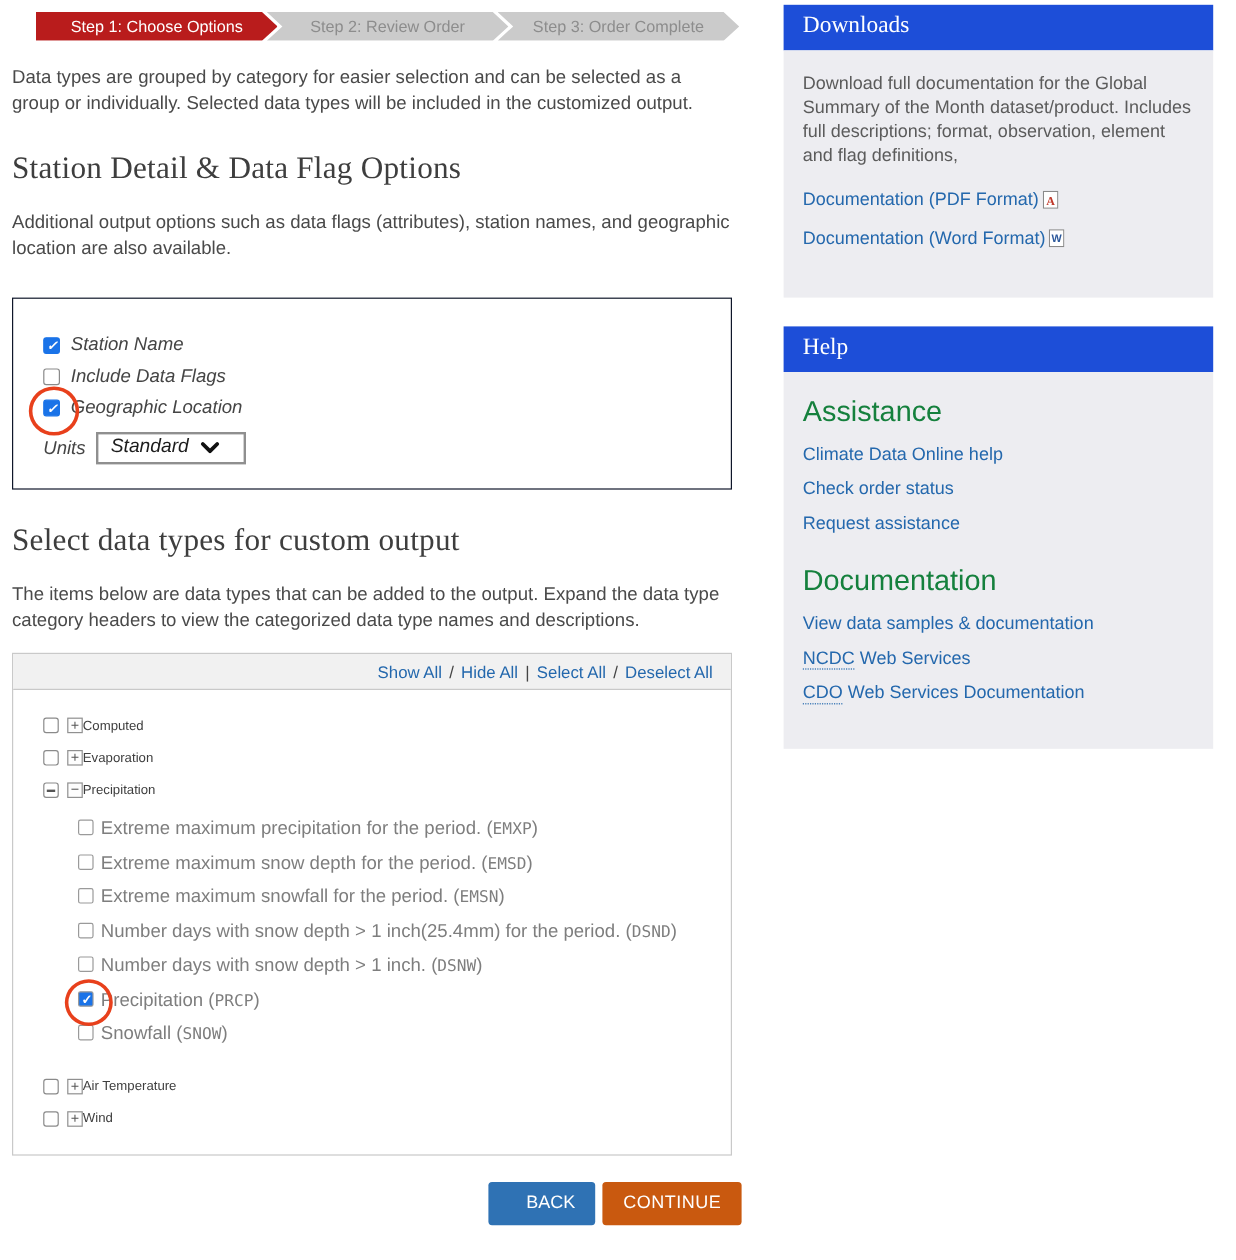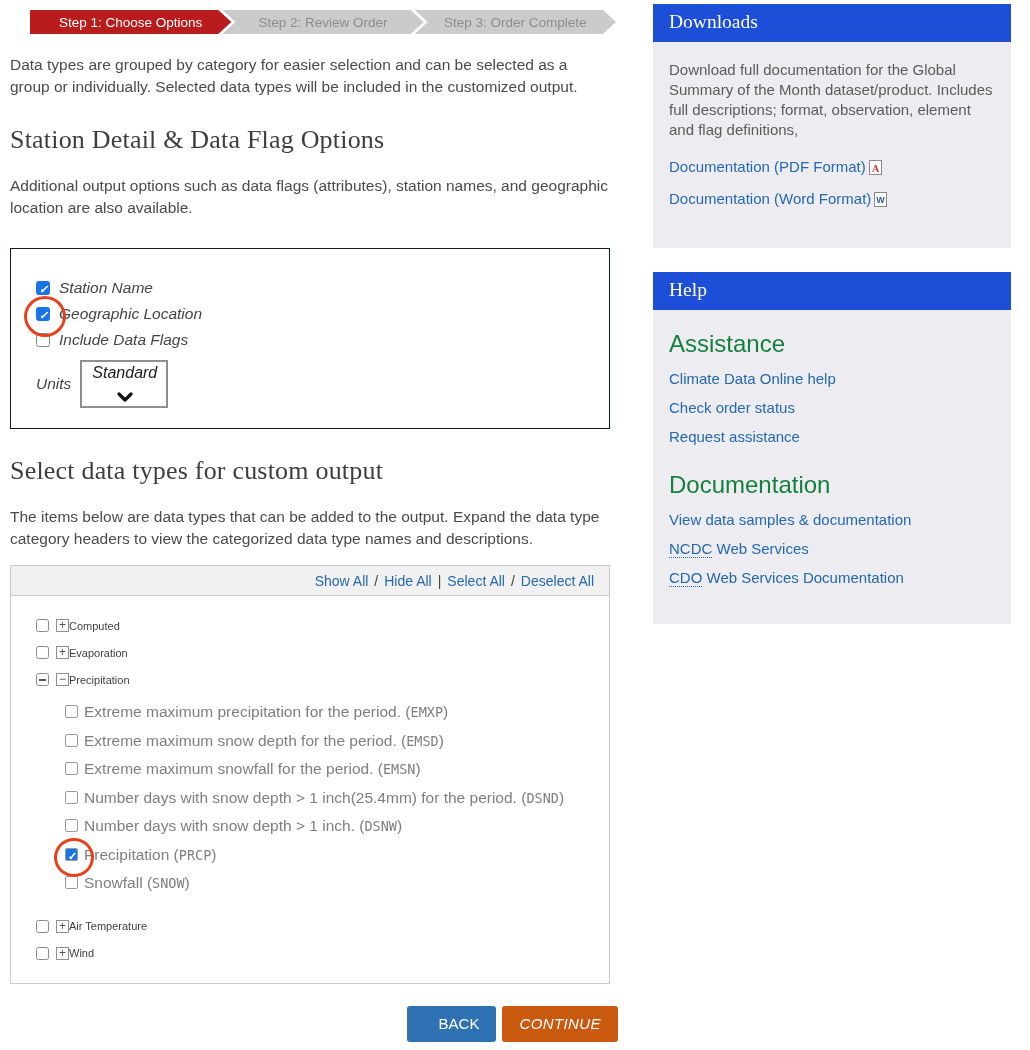--- a/index.html
+++ b/index.html
@@ -25,21 +25,21 @@
   .opt-row{display:flex;align-items:center;height:26px;font-size:15.5px;color:#454545;}
   .cbwrap{position:relative;display:inline-flex;flex:none;margin-right:9px;}
   .cb{width:14px;height:14px;border:1px solid #8a8a8a;border-radius:2.5px;background:#fff;box-sizing:border-box;position:relative;flex:none;display:inline-block;}
   .cb.checked{background:#1a73e8;border-color:#1a73e8;}
   .cb.checked::after{content:"✓";color:#fff;font-size:11px;font-weight:bold;position:absolute;left:2px;top:0px;line-height:14px;}
   .cb.indeterminate::after{content:"";position:absolute;left:2px;top:5px;width:7px;height:2px;background:#555;}
   .circle{display:none;position:absolute;left:-12px;top:-11px;width:36px;height:35px;border:3px solid #e8401c;border-radius:50%;pointer-events:none;z-index:5;}
   .circled .circle{display:block;}
   .units-row{display:flex;align-items:center;margin-top:7px;font-size:15.5px;color:#454545;}
   .units-select{display:inline-flex;align-items:center;gap:10px;border:2px solid #8f8f8f;background:#fff;
-                padding:2px 9px 3px 10px;font-size:16px;color:#1c1c1c;margin-left:9px;cursor:default;flex-direction:column;}
+                padding:2px 20px 3px 10px;font-size:16px;color:#1c1c1c;margin-left:9px;cursor:default;}
 
   
   .data-box{margin-top:15px;border:1px solid #c9c9c9;width:598px;}
   .toolbar{background:#f1f1f1;border-bottom:1px solid #c9c9c9;height:29px;display:flex;align-items:center;justify-content:flex-end;padding-right:11px;font-size:14px;color:#444;}
   .toolbar a{margin:0 4px;}
   .toolbar .sep{margin:0 2px;color:#444;}
   a{color:#2468ad;text-decoration:none;}
 
   .tree{padding:16px 0 16px 25px;}
   .cat-row{display:flex;align-items:center;height:27px;font-size:11px;color:#3e3e3e;}
@@ -52,21 +52,21 @@
   .sub-list{margin:5px 0 15px 29px;width:505px;color:#7e7e7e;font-size:15.5px;line-height:27.5px;}
   .sub-row{display:block;}
   .sub-row .cbwrap{margin-right:6px;vertical-align:-1px;}
   .sub-row .cb{width:13px;height:13px;border-color:#9a9a9a;border-radius:2px;}
   .sub-row .circle{left:-11px;top:-10px;width:34px;height:33px;}
   code{font-family:"DejaVu Sans Mono",monospace;font-size:13.5px;color:#7e7e7e;}
 
   .actions{display:flex;justify-content:flex-end;gap:6px;margin-top:22px;width:608px;}
   .btn{border:none;border-radius:3px;color:#fff;font-size:15px;padding:9px 17px 10px;font-family:inherit;cursor:pointer;}
   .btn.back{background:#2f72b4;padding-left:32px;}
-  .btn.continue{background:#c9590f;letter-spacing:.4px;font-style:italic;}
+  .btn.continue{background:#c9590f;letter-spacing:.4px;}
 
   
   .panel{margin-bottom:24px;}
   .panel-header{background:#1d4ed8;color:#fff;font-family:"Liberation Serif",serif;font-size:19.5px;padding:7px 16px 9px;}
   .panel-body{background:#ededf1;padding:12px 16px 28px;font-size:15px;color:#5b5b5b;line-height:20px;}
   .panel-body p{margin:6px 0 16px;}
   .link-row{display:block;margin:8px 0;font-size:15px;line-height:21px;}
   h3.sub-heading{font-family:Liberation Sans, sans-serif;font-weight:normal;font-size:24px;color:#15803d;margin:12px 0 14px;}
   h3.sub-heading.later{margin-top:28px;}
   abbr{border-bottom:1.5px dotted #2468ad;text-decoration:none;}
@@ -97,32 +97,32 @@
 
     <div class="option-box">
       <div class="opt-row">
         <span class="cbwrap">
           <span class="cb checked" role="checkbox"></span>
 
         </span>
         <span>Station Name</span>
       </div>
       <div class="opt-row">
+        <span class="cbwrap">
+          <span class="cb" role="checkbox"></span>
+
+        </span>
+        <span>Include Data Flags</span>
+      </div>
+      <div class="opt-row">
         <span class="cbwrap circled">
           <span class="cb checked" role="checkbox"></span>
           <span class="circle"></span>
         </span>
         <span>Geographic Location</span>
-      </div>
-      <div class="opt-row">
-        <span class="cbwrap">
-          <span class="cb" role="checkbox"></span>
-
-        </span>
-        <span>Include Data Flags</span>
       </div>
       <div class="units-row">
         <span>Units</span>
         <span class="units-select" role="listbox">
           <span>Standard</span>
           <svg width="16" height="11" viewBox="0 0 16 11">
               <path d="M2 2 L8 8 L14 2" fill="none" stroke="#111" stroke-width="3.2" stroke-linecap="round" stroke-linejoin="round"></path>
             </svg>
         </span>
       </div>

